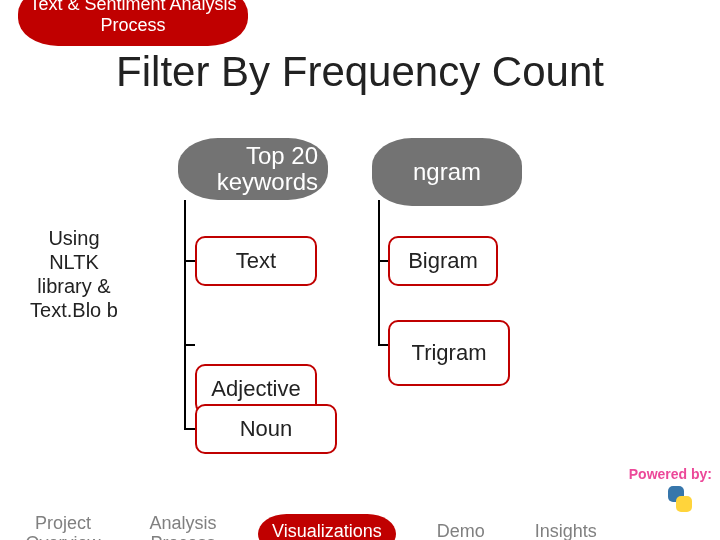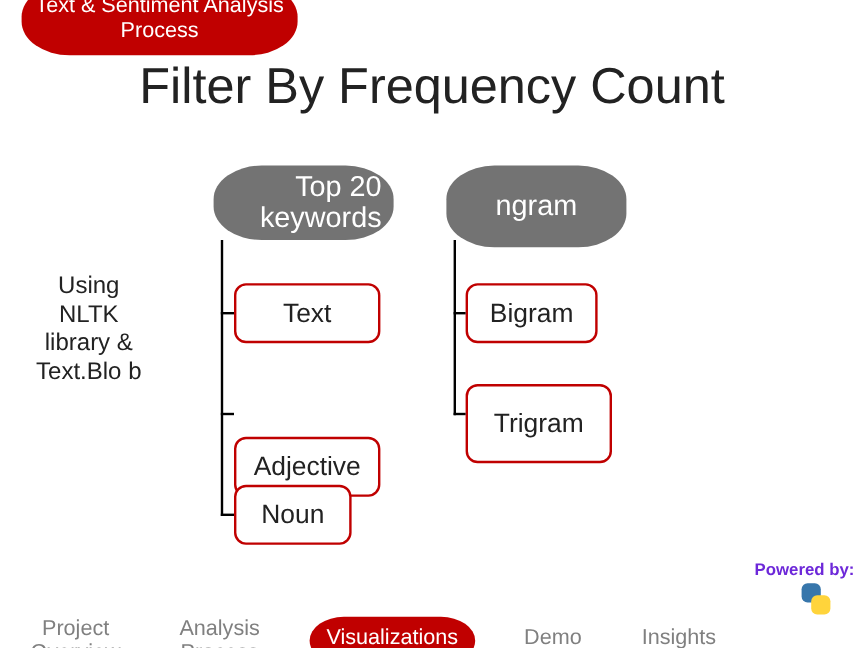--- a/index.html
+++ b/index.html
@@ -70,21 +70,21 @@
   .conn {
     position: absolute;
     background: #000;
   }
   .powered {
     position: absolute;
     right: 8px;
     bottom: 58px;
     font-size: 14px;
     font-weight: bold;
-    color: #6d28d9;
+    color: #ec4899;
   }
   .logo {
     position: absolute;
     right: 28px;
     bottom: 28px;
     width: 26px;
     height: 26px;
   }
   .py-top, .py-bot {
     position: absolute;
@@ -124,21 +124,21 @@
 <div class="title">Filter By Frequency Count</div>
 
 <div class="sidebar-text">Using NLTK library &amp; Text.Blo b</div>
 
 <div class="pill" style="left:178px; top:138px; width:150px; height:62px;">Top 20 keywords</div>
 
 <div class="pill" style="left:372px; top:138px; width:150px; height:68px;">ngram</div>
 
 <div class="box" style="left:195px; top:236px; width:122px; height:50px;">Text</div>
 <div class="box" style="left:195px; top:320px; width:122px; height:50px;margin-top:44px;">Adjective</div>
-<div class="box" style="left:195px; top:404px; width:98px; height:50px;">Noun</div>
+<div class="box" style="left:195px; top:404px; width:142px; height:50px;">Noun</div>
 
 <div class="box" style="left:388px; top:236px; width:110px; height:50px;">Bigram</div>
 <div class="box" style="left:388px; top:320px; width:122px; height:66px;">Trigram</div>
 
 <div class="conn" style="left:184px; top:200px; width:2px; height:230px;"></div>
 <div class="conn" style="left:378px; top:200px; width:2px; height:146px;"></div>
 
 <div class="conn" style="left:184px; top:260px; width:11px; height:2px;"></div>
 <div class="conn" style="left:184px; top:344px; width:11px; height:2px;"></div>
 <div class="conn" style="left:184px; top:428px; width:11px; height:2px;"></div>

